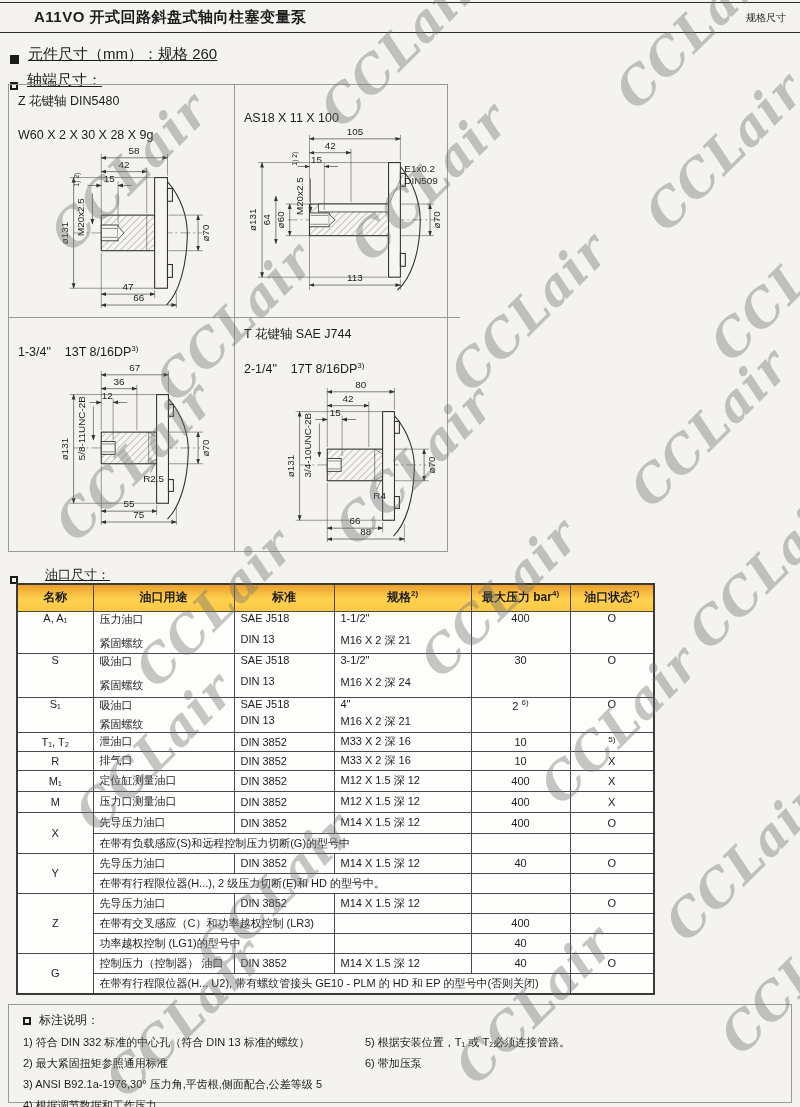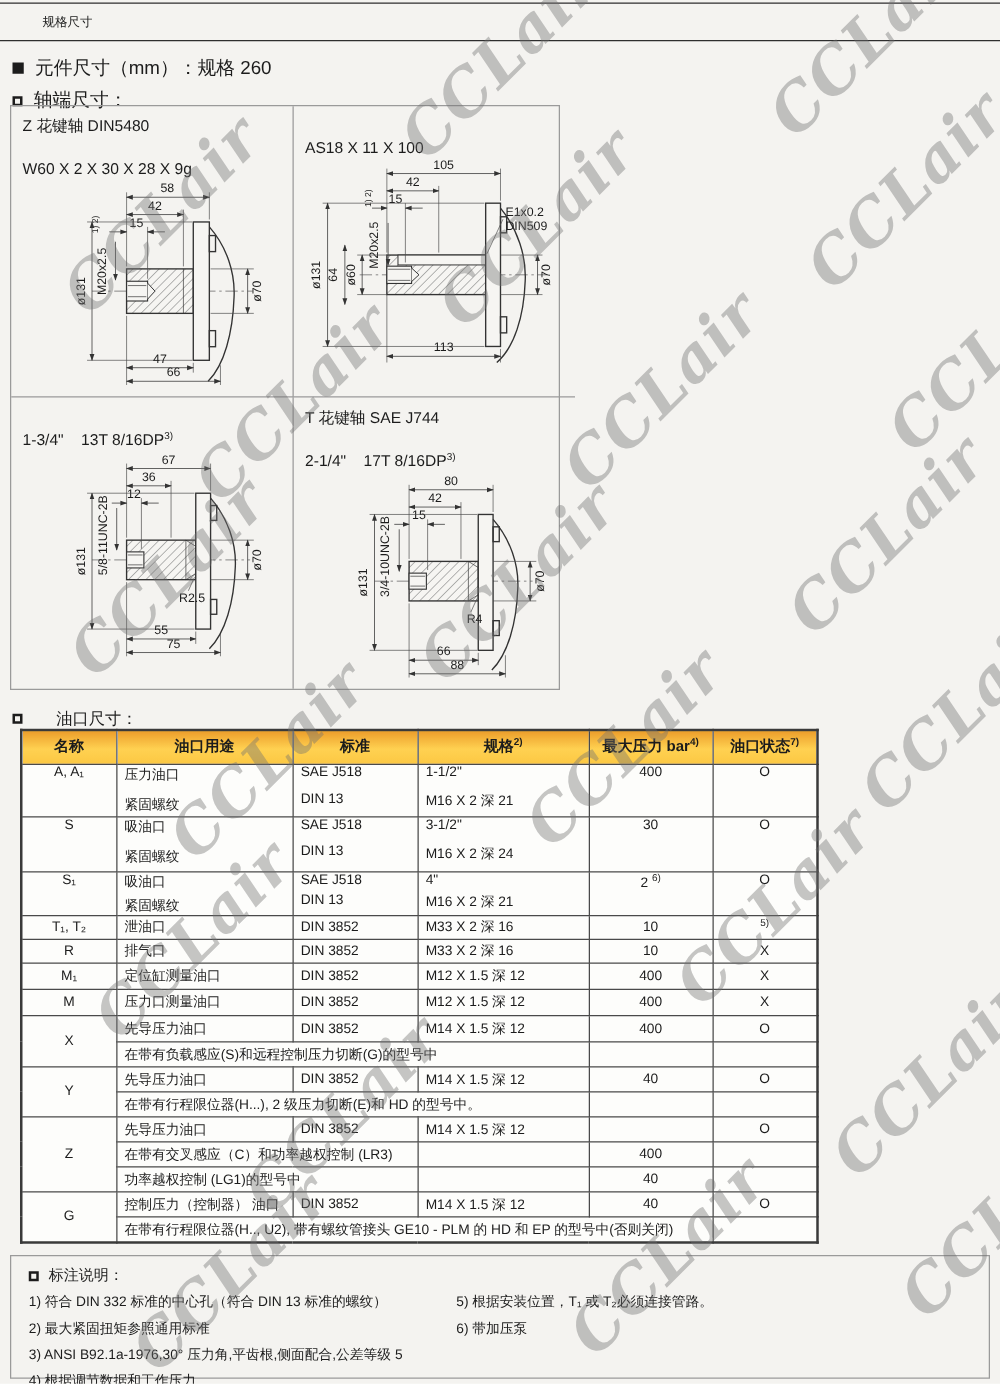--- a/index.html
+++ b/index.html
@@ -9,21 +9,21 @@
 
   
   .topbar { position:absolute; top:2px; left:0; right:0; height:31px;
             border-top:1px solid #2e2e2e; border-bottom:1px solid #2e2e2e;
             display:flex; justify-content:space-between; align-items:center;
             padding:0 14px 0 34px; }
   .topbar .ttl { font-size:15px; font-weight:bold; letter-spacing:.5px; }
   .topbar .doc { font-size:10px; }
 
   
-  .sect { position:absolute; left:10px; display:flex; align-items:center; gap:9px; }
+  .sect { position:absolute; left:10px; display:flex; align-items:flex-end; gap:9px;text-decoration:underline; }
   .sq-f { width:9px; height:9px; background:#1c1c1c; flex:0 0 auto; }
   .sq-h { width:8px; height:8px; border:2px solid #1c1c1c; background:transparent; flex:0 0 auto; }
   #sect-size  { top:45px; font-size:15px; }
   #sect-shaft { top:71px; font-size:15px; }
   #sect-ports { top:566px; font-size:13px;gap:27px; }
 
   
   .drawgrid { position:absolute; left:8px; top:84px; width:440px; height:468px;
               border:1px solid #9a9a9a; display:grid;
               grid-template-columns:1fr 1fr; grid-template-rows:1fr 1fr; }
@@ -74,20 +74,21 @@
         font-family:"DejaVu Serif","Liberation Serif",serif; font-style:italic; font-weight:bold;
         font-size:50px; letter-spacing:1px; color:rgba(112,112,112,0.40);
         transform:rotate(-45deg); }
 </style>
 </head>
 <body>
 
 <div class="page">
 
   <div class="topbar">
+    <span class="ttl">A11VO 开式回路斜盘式轴向柱塞变量泵</span>
     <span class="doc">规格尺寸</span>
   </div>
 
   <div class="sect" id="sect-size">
     <span class="sq-f"></span>
     <span>元件尺寸（mm）：规格 260</span>
   </div>
   <div class="sect" id="sect-shaft">
     <span class="sq-h"></span>
     <span>轴端尺寸：</span>

